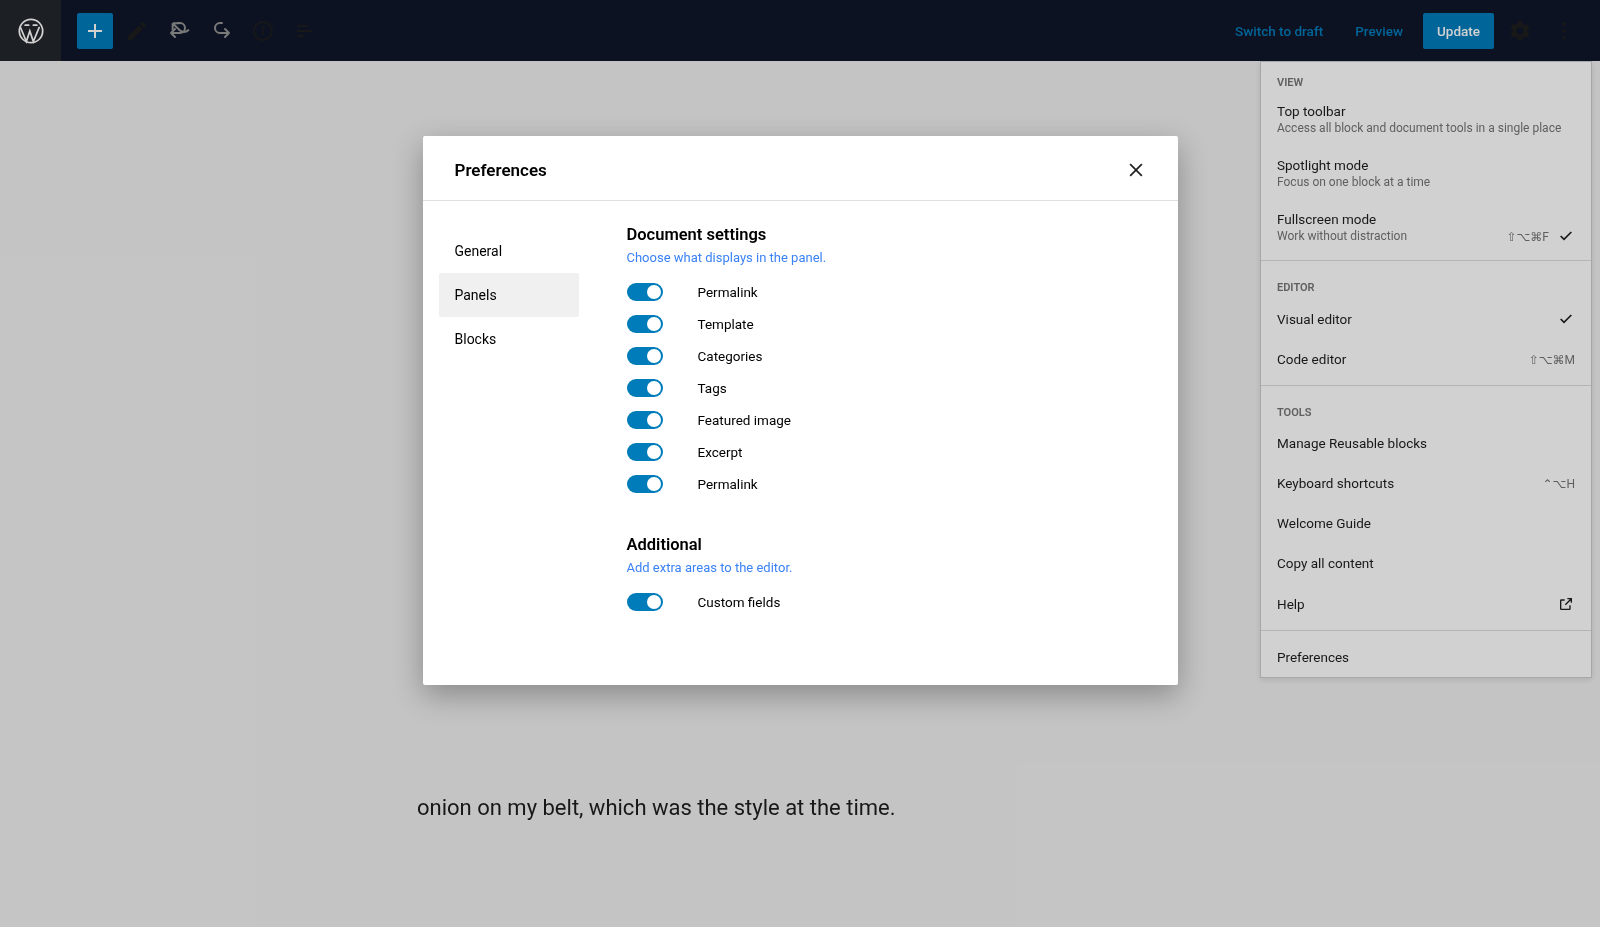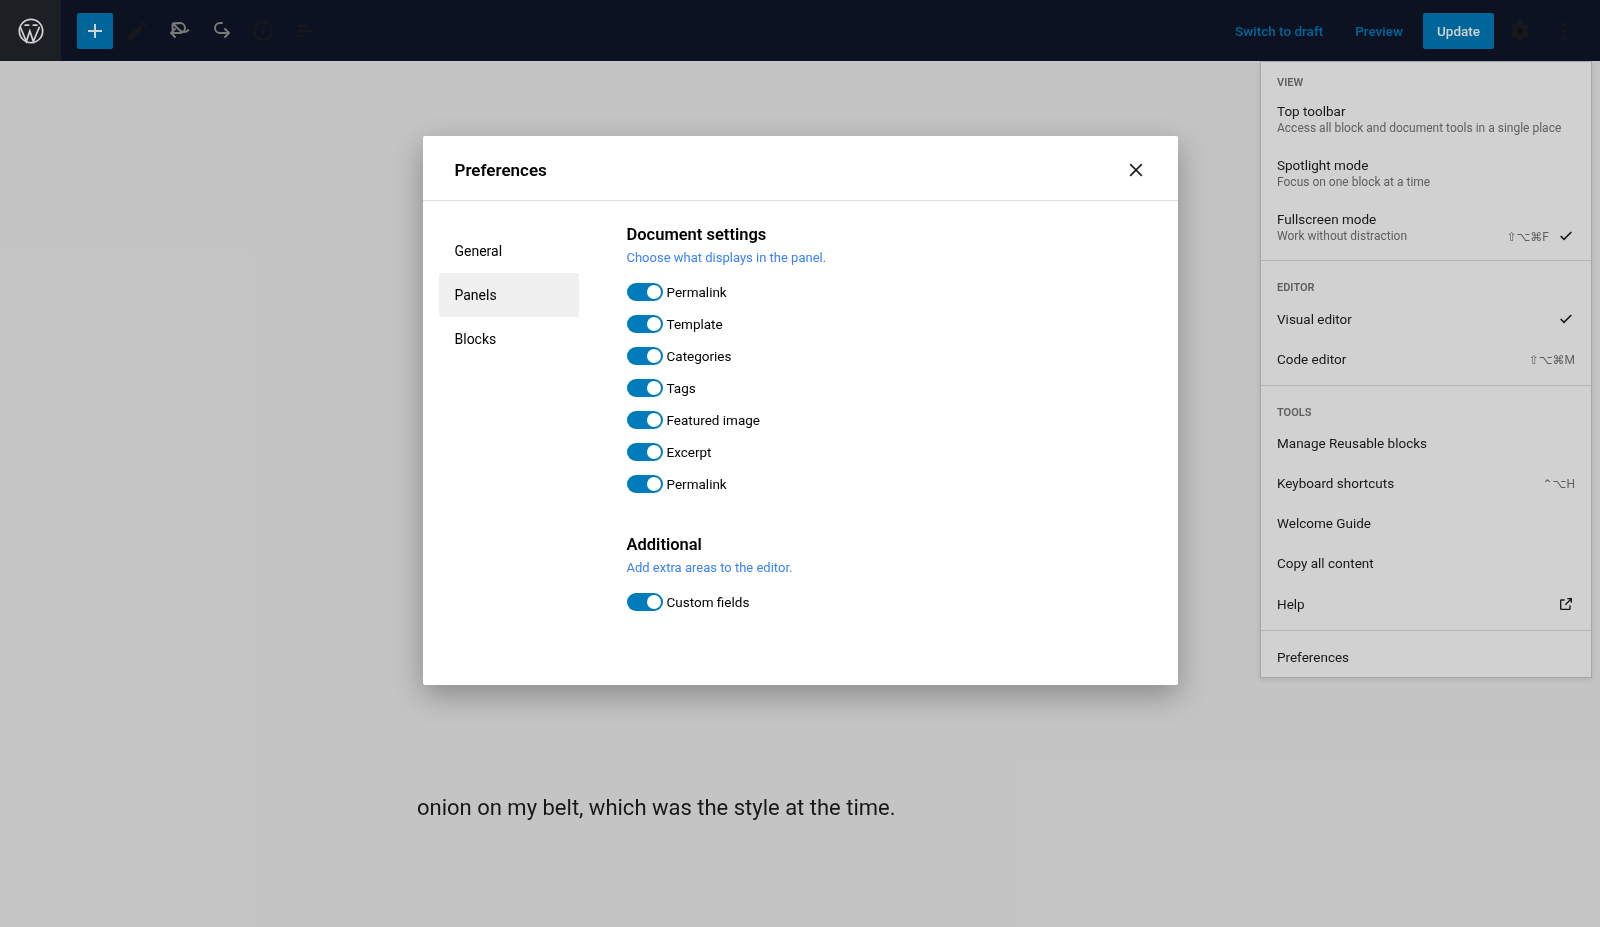--- a/index.html
+++ b/index.html
@@ -37,21 +37,21 @@
 .modal-header { display: flex; align-items: center; justify-content: space-between; padding: 20px 28px 16px 32px; border-bottom: 1px solid #e0e0e0; }
 .modal-title { font-size: 17px; font-weight: 600; }
 .close-btn { width: 28px; height: 28px; display: flex; align-items: center; justify-content: center; color: #1e1e1e; }
 .modal-body { display: flex; padding: 0 0 60px 0; }
 .modal-nav { width: 172px; padding: 28px 16px 0 16px; }
 .nav-item { font-size: 14px; padding: 14px 16px; border-radius: 2px; }
 .nav-item.active { background: #f0f0f0; font-weight: 400; }
 .modal-content { flex: 1; padding: 24px 32px 0 32px; }
 .section-title { font-size: 16.5px; font-weight: 600; margin-bottom: 6px; }
 .section-desc { font-size: 13px; color: #3b82f6; margin-bottom: 18px; }
-.toggle-row { display: flex; align-items: center; gap: 4px; margin-bottom: 14px; }
+.toggle-row { display: flex; align-items: center; gap: 35px; margin-bottom: 14px; }
 .toggle { width: 36px; height: 18px; border-radius: 9px; position: relative; }
 .toggle.on { background: #007cba; }
 .toggle.on::after { content: ''; position: absolute; right: 2px; top: 2px; width: 14px; height: 14px; background: #fff; border-radius: 50%; }
 .toggle-label { font-size: 13.5px; }
 .section-gap { height: 28px; }
 </style>
 </head>
 <body>
 
 <div class="topbar">

